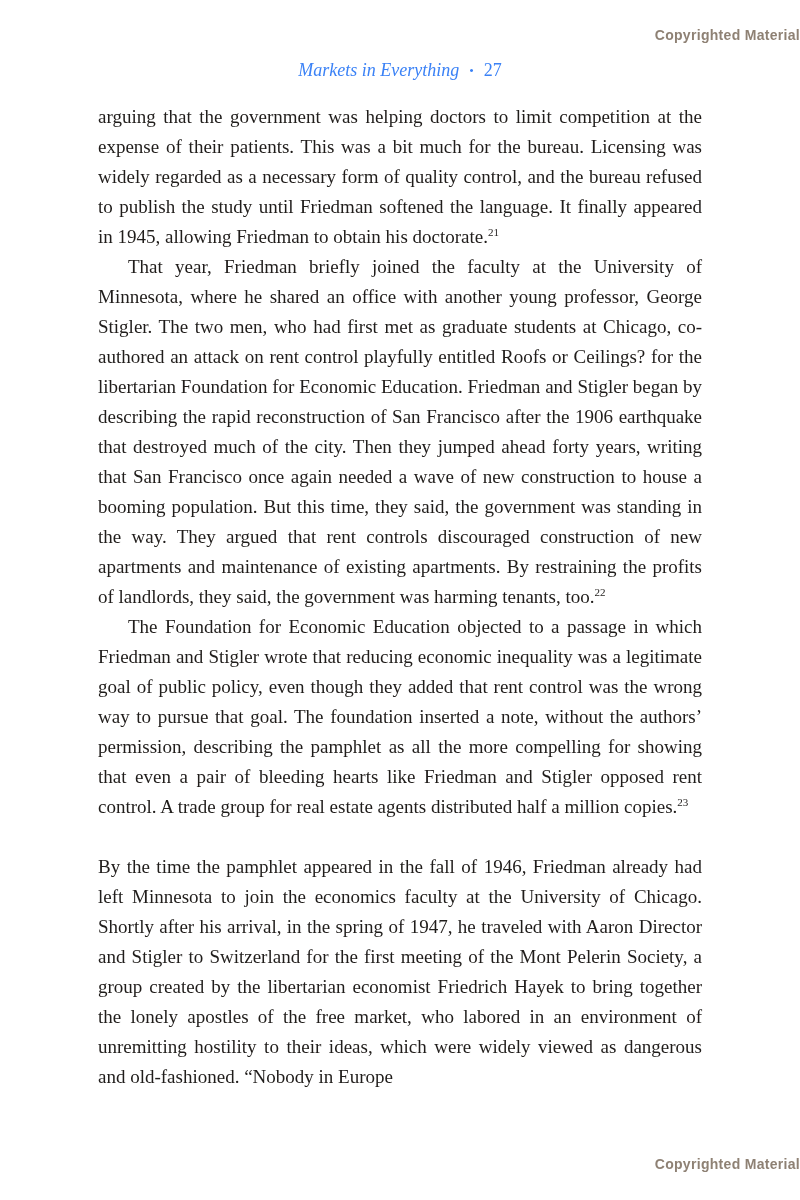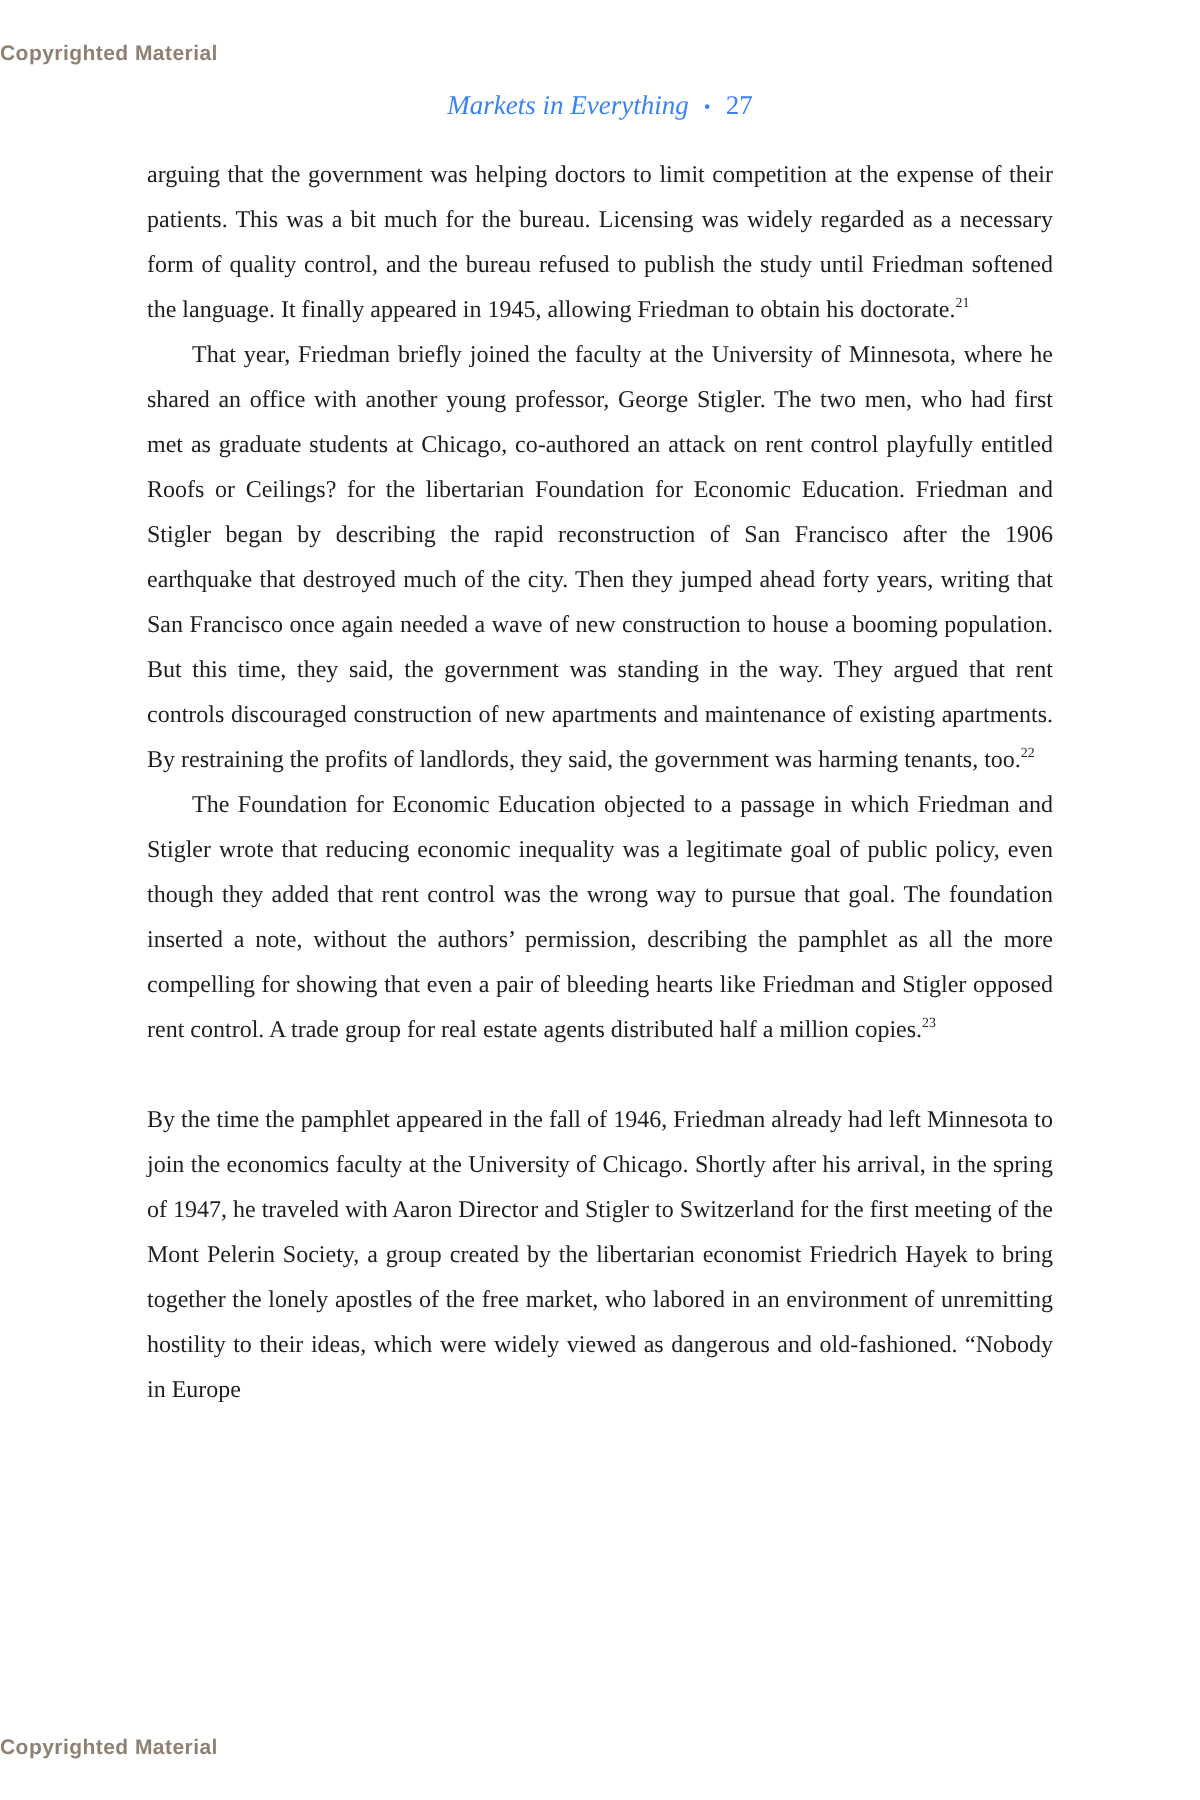--- a/index.html
+++ b/index.html
@@ -10,21 +10,21 @@
   .page {
     position: relative;
     width: 800px;
     height: 1200px;
     background: #ffffff;
     font-family: "Liberation Serif", serif;
     color: #201d1b;
     overflow: hidden;
   }
   .copyright {
-    text-align: left;
+    text-align: right;
     font-family: "Liberation Sans", sans-serif;
     font-size: 14px;
     font-weight: bold;
     color: #8e8174;
     letter-spacing: 0.3px;
   }
   .copyright-top {
     padding-top: 27px;
   }
   .copyright-bottom {
@@ -44,21 +44,21 @@
   }
   .running-header .separator {
     display: inline-block;
     margin: 0 10px;
     font-size: 13px;
     vertical-align: 1px;
   }
   .body-text {
     margin: 21px auto 0 auto;
     width: 604px;
-    font-size: 16px;
+    font-size: 19px;
     line-height: 30px;
     text-align: justify;
     text-justify: inter-word;
   }
   .body-text p {
     margin: 0;
     padding: 0;
   }
   .body-text p.indent {
     text-indent: 30px;

